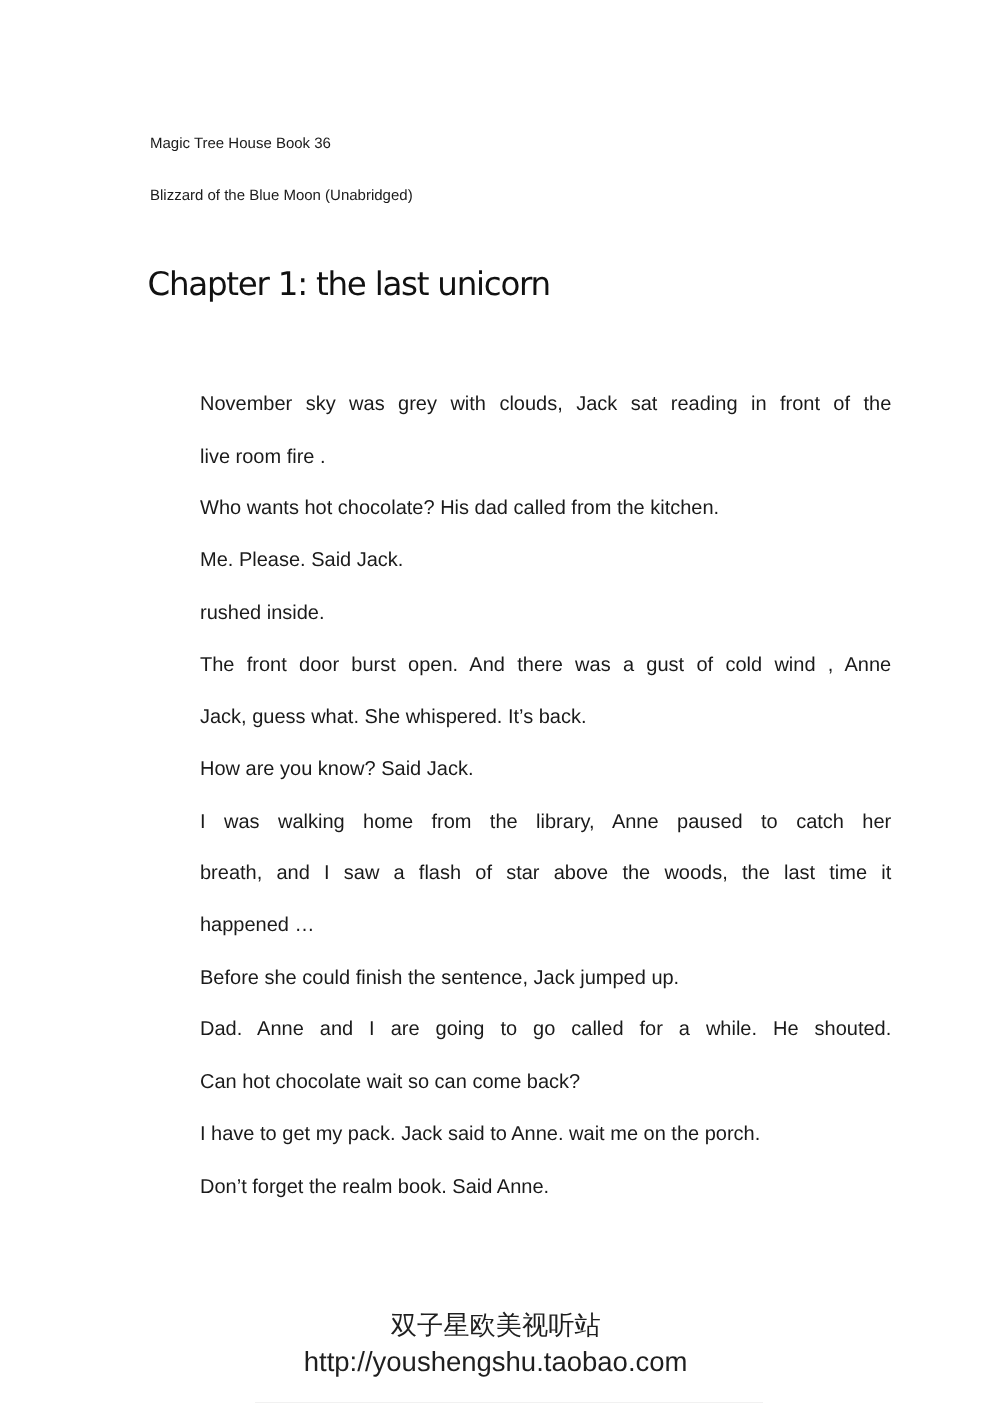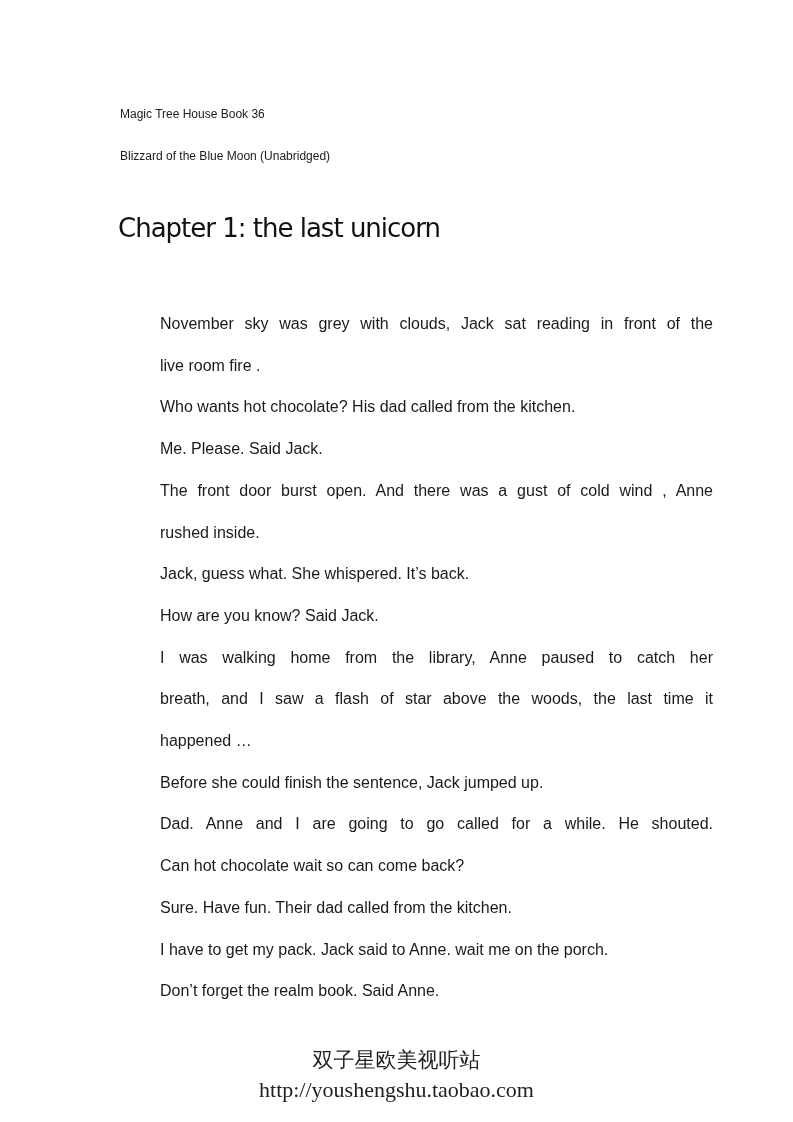--- a/index.html
+++ b/index.html
@@ -51,21 +51,21 @@
   .text-line.j {
     text-align: justify;
     text-align-last: justify;
   }
   .page-footer {
     position: absolute;
     left: 0;
     top: 1046px;
     width: 793px;
     text-align: center;
-    font-family: Liberation Serif, serif;
+    font-family: Liberation Sans, sans-serif;
     color: #1f1f1f;
   }
   .footer-site-name {
     font-size: 21px;
     line-height: 29px;
   }
   .footer-site-url {
     font-size: 22px;
     line-height: 29px;
   }
@@ -80,31 +80,30 @@
     <div>Blizzard of the Blue Moon (Unabridged)</div>
   </div>
 
   <div class="chapter-heading">Chapter 1: the last unicorn</div>
 
   <div class="chapter-body">
     <div class="text-line j">November sky was grey with clouds, Jack sat reading in front of the</div>
     <div class="text-line">live room fire .</div>
     <div class="text-line">Who wants hot chocolate? His dad called from the kitchen.</div>
     <div class="text-line">Me. Please. Said Jack.</div>
+    <div class="text-line">rushed inside.</div>
     <div class="text-line j">The front door burst open. And there was a gust of cold wind , Anne</div>
-    <div class="text-line">rushed inside.</div>
     <div class="text-line">Jack, guess what. She whispered. It’s back.</div>
     <div class="text-line">How are you know? Said Jack.</div>
     <div class="text-line j">I was walking home from the library, Anne paused to catch her</div>
     <div class="text-line j">breath, and I saw a flash of star above the woods, the last time it</div>
     <div class="text-line">happened …</div>
     <div class="text-line">Before she could finish the sentence, Jack jumped up.</div>
     <div class="text-line j">Dad. Anne and I are going to go called for a while. He shouted.</div>
     <div class="text-line">Can hot chocolate wait so can come back?</div>
-    <div class="text-line">Sure. Have fun. Their dad called from the kitchen.</div>
     <div class="text-line">I have to get my pack. Jack said to Anne. wait me on the porch.</div>
     <div class="text-line">Don’t forget the realm book. Said Anne.</div>
   </div>
 
   <div class="page-footer">
     <div class="footer-site-name">双子星欧美视听站</div>
     <div class="footer-site-url">http://youshengshu.taobao.com</div>
   </div>
 
 </div>

